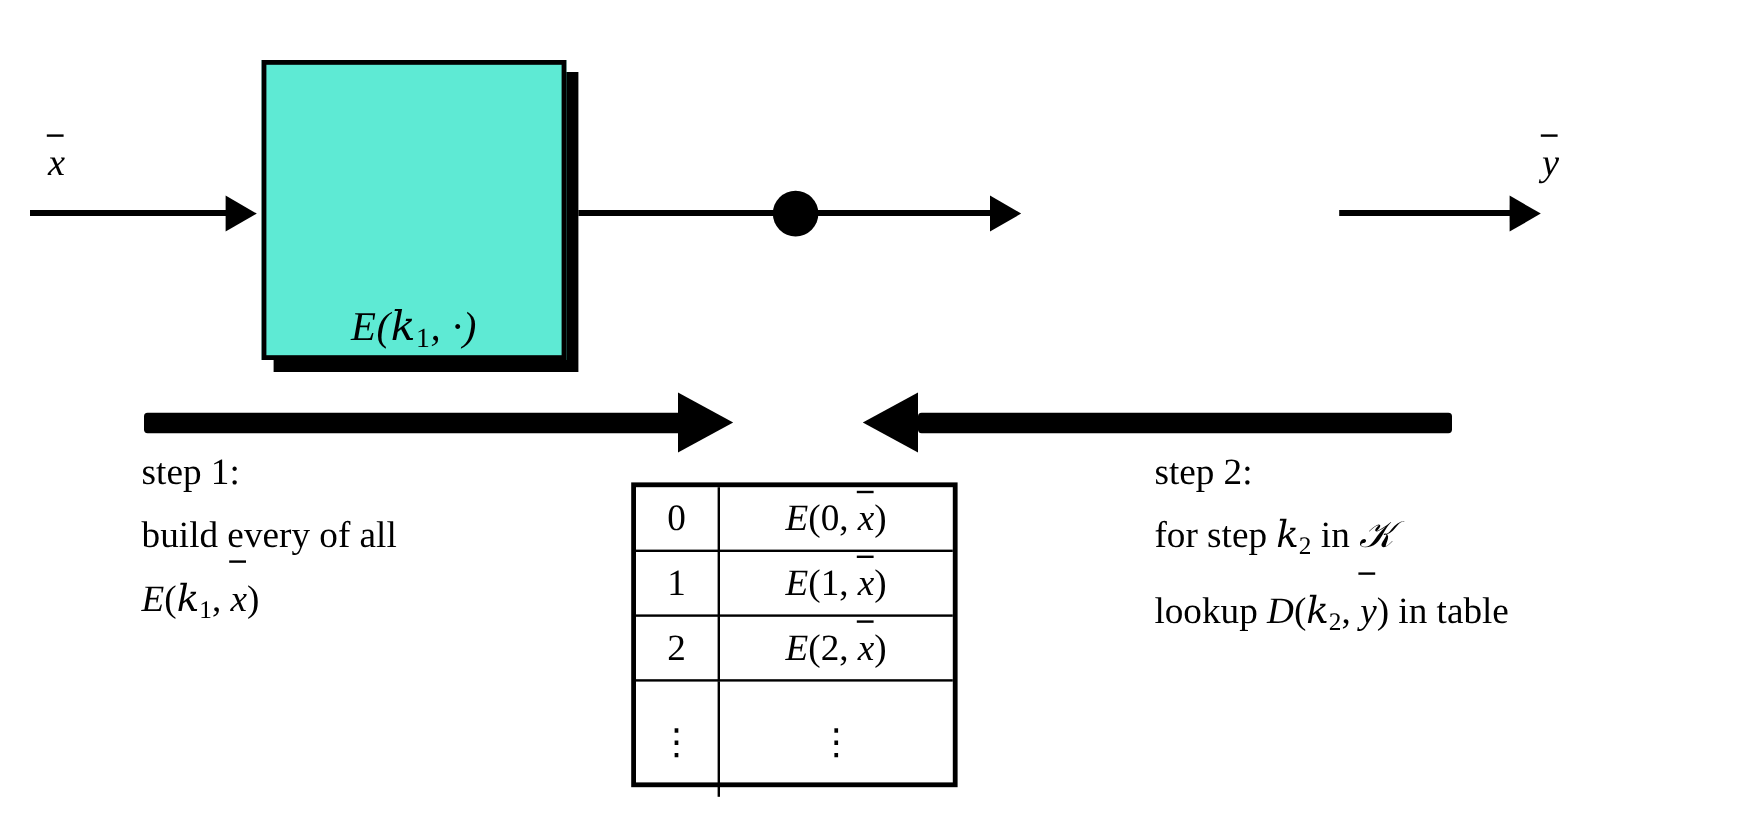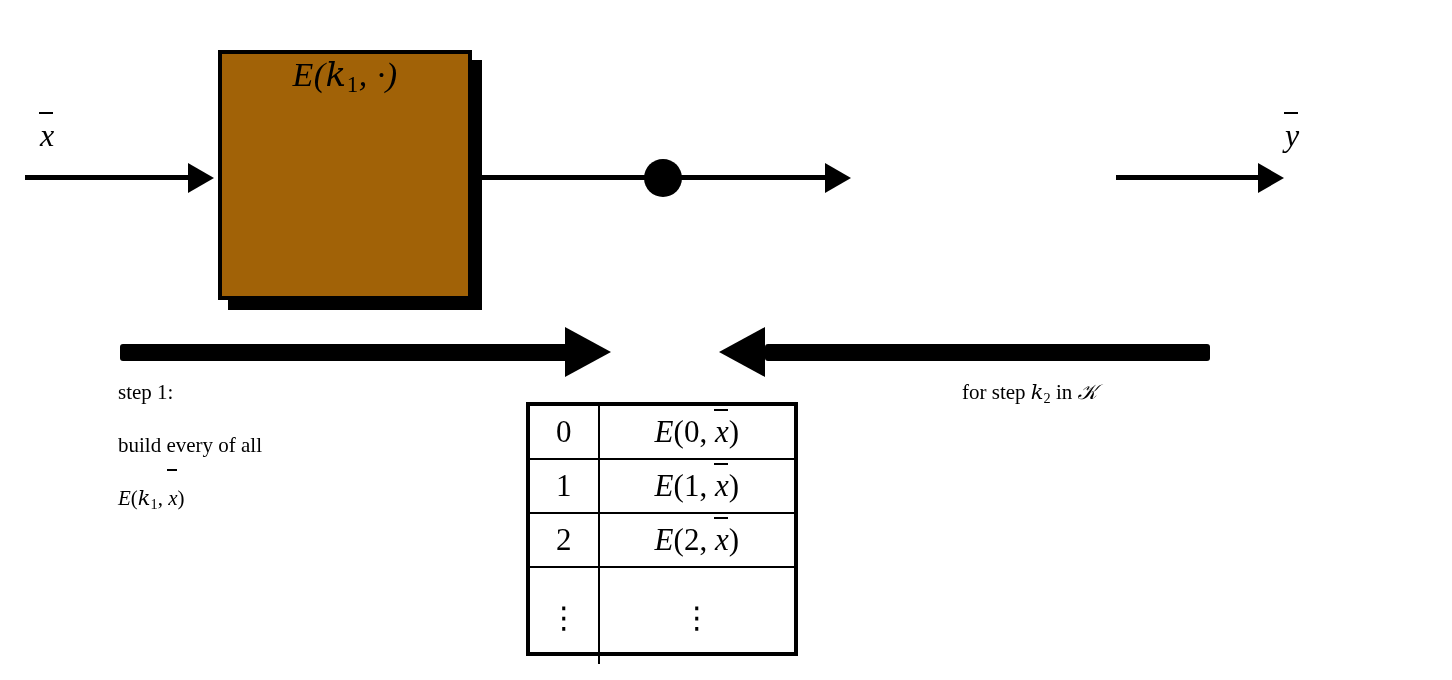--- a/index.html
+++ b/index.html
@@ -15,26 +15,26 @@
     position: relative;
     width: 1452px;
     height: 680px;
     background: #ffffff;
     overflow: hidden;
   }
 
   
   .cipher-box {
     position: absolute;
-    background: #a16207;
+    background: #5eead4;
     border: 4px solid #000000;
     box-sizing: border-box;
     box-shadow: 10px 10px 0 0 #000000;
     display: flex;
-    align-items: flex-start;
+    align-items: flex-end;
     justify-content: center;
   }
   .cipher-label {
     font-size: 34px;
     font-style: italic;
     font-family: "Liberation Serif", "DejaVu Serif", serif;
     white-space: nowrap;
     letter-spacing: 0.5px;
   }
 
@@ -121,21 +121,21 @@
     width: 0;
     height: 0;
     border-top: 25px solid transparent;
     border-bottom: 25px solid transparent;
     border-right: 46px solid #000000;
   }
 
   
   .step-text {
     position: absolute;
-    font-size: 21px;
+    font-size: 31px;
     line-height: 53px;
     white-space: nowrap;
   }
   .step-text .line { display: block; }
 
   
   .lookup-table {
     position: absolute;
     border: 4px solid #000000;
     border-collapse: collapse;
@@ -204,21 +204,23 @@
   <div class="step-shaft" style="left:765px; top:344px; width:445px;"></div>
   <div class="step-head-left" style="left:719px; top:327px;"></div>
 
   <div class="step-text" style="left:118px; top:366px;">
     <span class="line">step 1:</span>
     <span class="line">build every of all</span>
     <span class="line"><span class="mi">E</span><span>(</span><span class="mk">k</span><span class="sub">1</span><span>, </span><span class="bar mi">x</span><span>)</span></span>
   </div>
 
   <div class="step-text" style="left:962px; top:366px;">
+    <span class="line">step 2:</span>
     <span class="line"><span>for step </span><span class="mk">k</span><span class="sub">2</span><span> in </span><span class="cal">𝒦</span></span>
+    <span class="line"><span>lookup </span><span class="mi">D</span><span>(</span><span class="mk">k</span><span class="sub">2</span><span>, </span><span class="bar mi">y</span><span>)</span><span> in table</span></span>
   </div>
 
   <div class="lookup-table" style="left:526px; top:402px; width:272px; height:254px;">
     <table>
       <tbody>
         <tr>
           <td class="key-col">0</td>
           <td class="val-col"><span class="mi">E</span><span>(</span><span>0</span><span>, </span><span class="bar mi">x</span><span>)</span></td>
         </tr>
         <tr>

